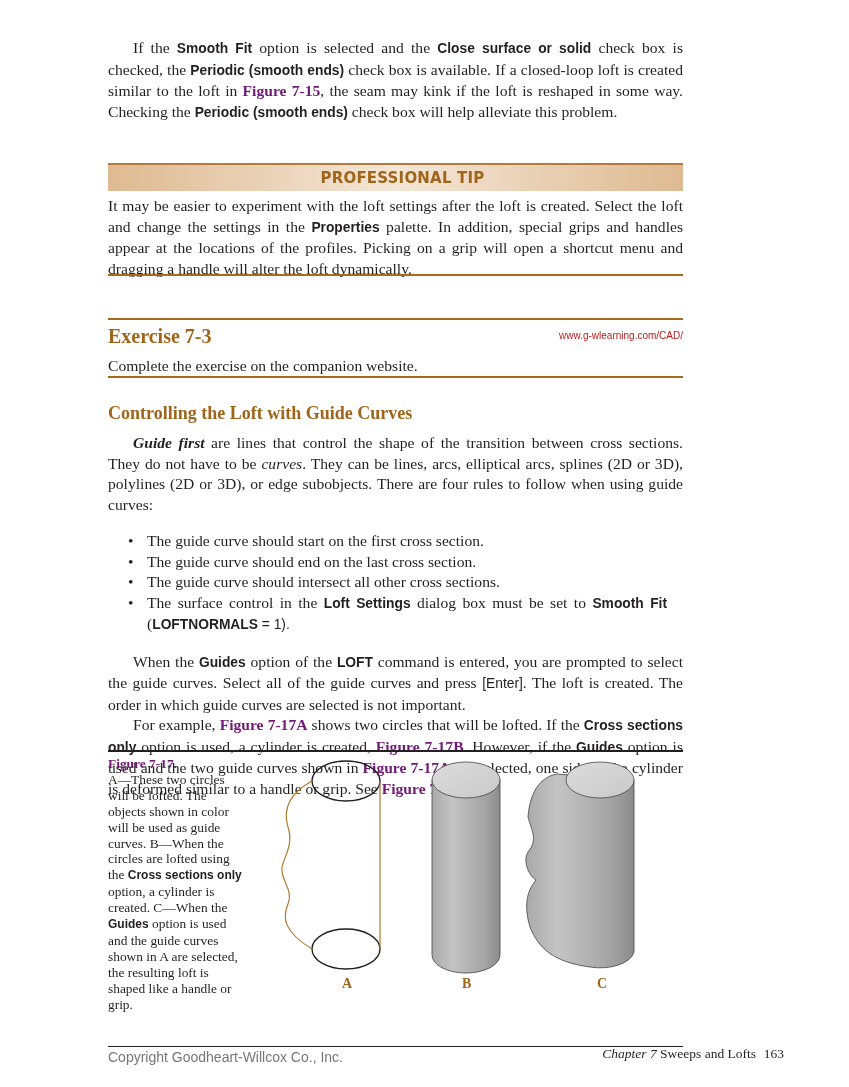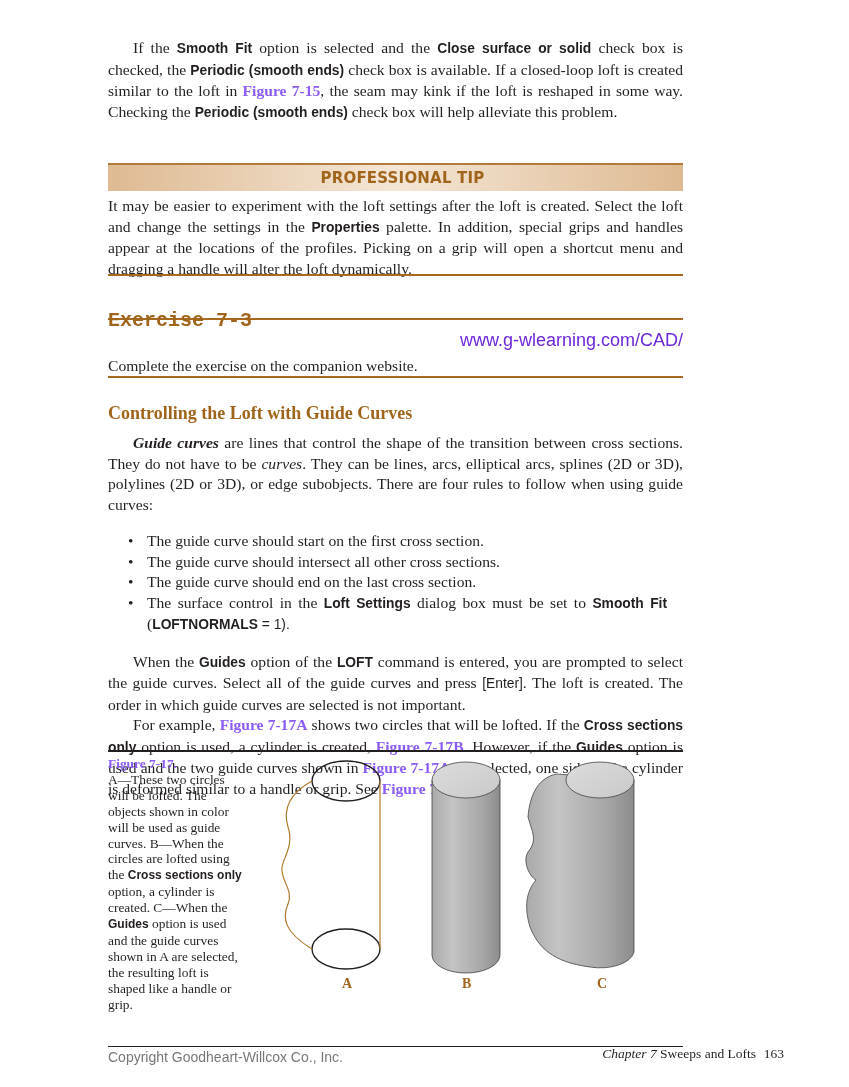--- a/index.html
+++ b/index.html
@@ -1,32 +1,32 @@
 <!DOCTYPE html>
 <html><head>
 <meta charset="utf-8">
 <style>
   html, body { margin: 0; padding: 0; background: #ffffff; }
   body { width: 849px; height: 1087px; position: relative; overflow: hidden;
          font-family: "DejaVu Serif", "Liberation Serif", serif; color: #231f20; }
   .serif { font-family: "Liberation Serif", serif; font-size: 15.6px; line-height: 20.5px; }
   .b { font-family: "Liberation Sans", sans-serif; font-weight: bold; font-size: 13.8px; }
   .s { font-family: "Liberation Sans", sans-serif; font-size: 13.8px; }
-  .ref { color: #8b5cf6; font-weight: bold; }
+  .ref { color: #701a75; font-weight: bold; }
   .para { position: absolute; left: 108px; width: 575px; text-align: justify; text-align-last: left; }
   .indent { text-indent: 25px; }
   .rule { position: absolute; left: 108px; width: 575px; height: 2px; background: #a8691f; }
   .tipbar { position: absolute; left: 108px; top: 163px; width: 575px; height: 28px;
             background: linear-gradient(to right, #deba92 0%, #f4e6d6 50%, #deba92 100%);
             border-top: 2px solid #b47a3a; box-sizing: border-box; text-align: center; padding-left: 14px; }
   .tiptitle { font-family: "DejaVu Sans", sans-serif; font-weight: bold; font-size: 15px;
               color: #a0651b; line-height: 26px; letter-spacing: 0.2px; }
-  .exhead { position: absolute; left: 108px; top: 309px; font-family: Liberation Mono, monospace;
+  .exhead { position: absolute; left: 108px; top: 325px; font-family: Liberation Serif, serif;
             font-weight: bold; font-size: 20px; color: #a0651b; }
-  .exurl { position: absolute; right: 166px; top: 330px; font-family: "Liberation Sans", sans-serif; font-size: 18px; color: #6d28d9; }
+  .exurl { position: absolute; right: 166px; top: 330px; font-family: "Liberation Sans", sans-serif; font-size: 10px; color: #b91c1c; }
   .h2 { position: absolute; left: 108px; top: 403px; font-family: "Liberation Serif", serif; font-weight: bold;
         font-size: 18px; color: #a0651b; }
   ul.bul { margin: 16px; padding: 0; list-style: none; }
   ul.bul li { position: relative; padding-left: 23px; }
   ul.bul li::before { content: "\2022"; position: absolute; left: 4px; }
   .figrule { position: absolute; left: 108px; top: 750px; width: 575px; height: 1.5px; background: #231f20; }
   .caption { position: absolute; left: 108px; top: 756px; width: 135px; font-family: "Liberation Serif", serif;
              font-size: 13.4px; line-height: 15.9px; }
   .caption .b { font-size: 12px; }
   .figlabel { position: absolute; font-family: "Liberation Serif", serif; font-weight: bold; font-size: 14px; color: #a0651b; }
@@ -47,25 +47,25 @@
 
 <div class="rule" style="top:318px;"></div>
 <div class="exhead">Exercise 7-3</div>
 <div class="exurl">www.g-wlearning.com/CAD/</div>
 <div class="para serif" style="top:356px;">Complete the exercise on the companion website.</div>
 <div class="rule" style="top:376px;"></div>
 
 <div class="h2">Controlling the Loft with Guide Curves</div>
 
 <div class="para serif" style="top:433px;">
-  <div class="indent"><b><i>Guide curves</i></b><span> are lines that control the shape of the transition between cross sections. They do not have to be </span><i>curves</i><span>. They can be lines, arcs, elliptical arcs, splines (2D or 3D), polylines (2D or 3D), or edge subobjects. There are four rules to follow when using guide curves:</span></div>
+  <div class="indent"><b><i>Guide first</i></b><span> are lines that control the shape of the transition between cross sections. They do not have to be </span><i>curves</i><span>. They can be lines, arcs, elliptical arcs, splines (2D or 3D), polylines (2D or 3D), or edge subobjects. There are four rules to follow when using guide curves:</span></div>
   <ul class="bul">
     <li>The guide curve should start on the first cross section.</li>
+    <li>The guide curve should end on the last cross section.</li>
     <li>The guide curve should intersect all other cross sections.</li>
-    <li>The guide curve should end on the last cross section.</li>
     <li><span>The surface control in the </span><span class="b">Loft Settings</span><span> dialog box must be set to </span><span class="b">Smooth Fit</span><span> (</span><span class="b">LOFTNORMALS</span><span class="s"> = 1).</span></li>
   </ul>
   <div class="indent"><span>When the </span><span class="b">Guides</span><span> option of the </span><span class="b">LOFT</span><span> command is entered, you are prompted to select the guide curves. Select all of the guide curves and press </span><span class="s">[Enter]</span><span>. The loft is created. The order in which guide curves are selected is not important.</span></div>
   <div class="indent"><span>For example, </span><span class="ref">Figure 7-17A</span><span> shows two circles that will be lofted. If the </span><span class="b">Cross sections only</span><span> option is used, a cylinder is created, </span><span class="ref">Figure 7-17B</span><span>. However, if the </span><span class="b">Guides</span><span> option is used and the two guide curves shown in </span><span class="ref">Figure 7-17A</span><span> are selected, one side of the cylinder is deformed similar to a handle or grip. See </span><span class="ref">Figure 7-17C</span><span>.</span></div>
 </div>
 
 <div class="figrule"></div>
 <div class="caption"><span class="ref">Figure 7-17.</span><br><span>A—These two circles will be lofted. The objects shown in color will be used as guide curves. B—When the circles are lofted using the </span><span class="b">Cross sections only</span><span> option, a cylinder is created. C—When the </span><span class="b">Guides</span><span> option is used and the guide curves shown in A are selected, the resulting loft is shaped like a handle or grip.</span></div>
 
 <svg style="position:absolute;left:260px;top:752px;" width="430" height="240">

